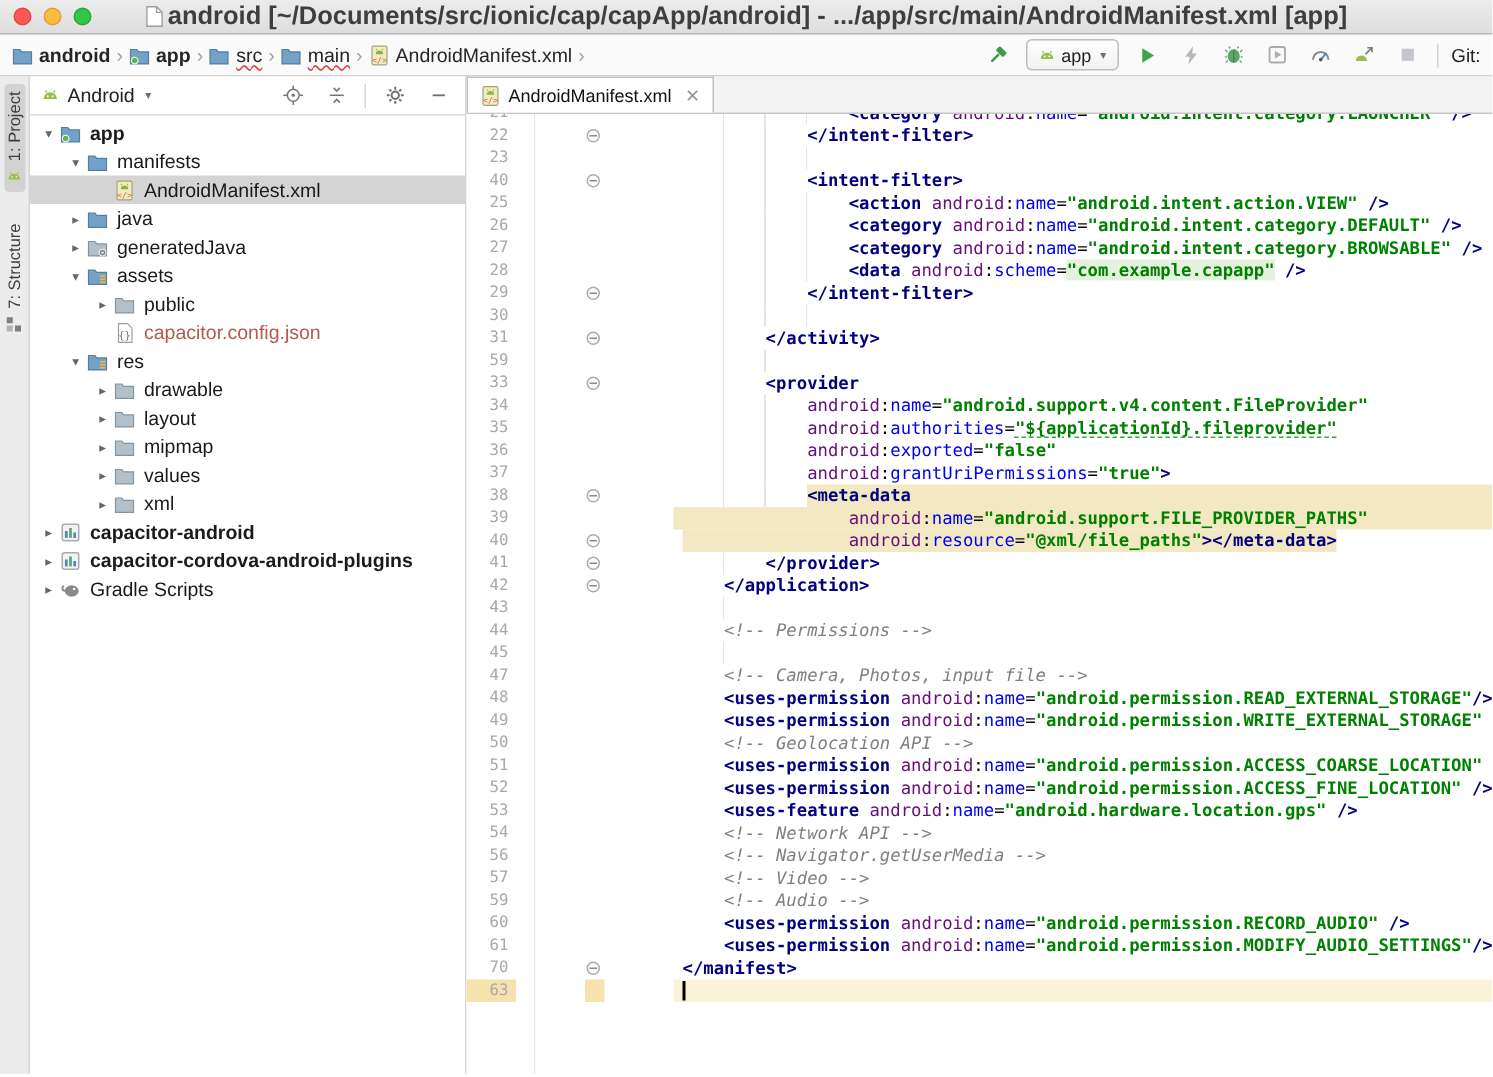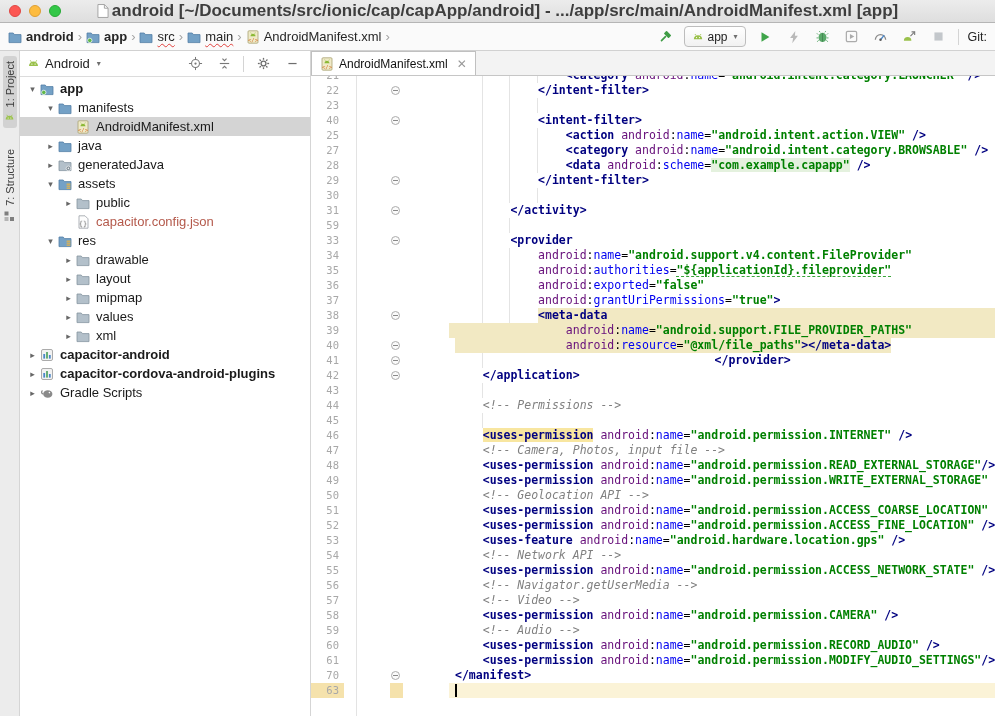--- a/index.html
+++ b/index.html
@@ -568,20 +568,27 @@
             </span>
           </div>
           <div class="cl">
             <span class="ln">25</span>
             <span class="fc"></span>
             <span class="cc" style="background-image: repeating-linear-gradient(to right, transparent 0px, transparent calc(4ch - 1px), rgb(228, 228, 228) calc(4ch - 1px), rgb(228, 228, 228) 4ch); background-size: 13ch 100%; background-repeat: no-repeat; background-position: 6px 0px;">
               <span>                <span class="tg">&lt;action</span> <span class="ns">android</span>:<span class="an">name</span>=<span class="av">"android.intent.action.VIEW"</span> <span class="tg">/&gt;</span></span>
             </span>
           </div>
           <div class="cl">
+            <span class="ln">26</span>
+            <span class="fc"></span>
+            <span class="cc" style="background-image: repeating-linear-gradient(to right, transparent 0px, transparent calc(4ch - 1px), rgb(228, 228, 228) calc(4ch - 1px), rgb(228, 228, 228) 4ch); background-size: 13ch 100%; background-repeat: no-repeat; background-position: 6px 0px;">
+              <span>                <span class="tg">&lt;category</span> <span class="ns">android</span>:<span class="an">name</span>=<span class="av">"android.intent.category.DEFAULT"</span> <span class="tg">/&gt;</span></span>
+            </span>
+          </div>
+          <div class="cl">
             <span class="ln">27</span>
             <span class="fc"></span>
             <span class="cc" style="background-image: repeating-linear-gradient(to right, transparent 0px, transparent calc(4ch - 1px), rgb(228, 228, 228) calc(4ch - 1px), rgb(228, 228, 228) 4ch); background-size: 13ch 100%; background-repeat: no-repeat; background-position: 6px 0px;">
               <span>                <span class="tg">&lt;category</span> <span class="ns">android</span>:<span class="an">name</span>=<span class="av">"android.intent.category.BROWSABLE"</span> <span class="tg">/&gt;</span></span>
             </span>
           </div>
           <div class="cl">
             <span class="ln">28</span>
             <span class="fc"></span>
             <span class="cc" style="background-image: repeating-linear-gradient(to right, transparent 0px, transparent calc(4ch - 1px), rgb(228, 228, 228) calc(4ch - 1px), rgb(228, 228, 228) 4ch); background-size: 13ch 100%; background-repeat: no-repeat; background-position: 6px 0px;">
@@ -693,21 +700,21 @@
               <span class="hl-bg">                <span class="ns">android</span>:<span class="an">resource</span>=<span class="av">"@xml/file_paths"</span><span class="tg">&gt;</span><span class="tg">&lt;/meta-data</span><span class="tg">&gt;</span></span>
             </span>
           </div>
           <div class="cl">
             <span class="ln">41</span>
             <span class="fc">
               <span class="fold">
                 <i></i>
               </span>
             </span>
-            <span class="cc" style="background-image: repeating-linear-gradient(to right, transparent 0px, transparent calc(4ch - 1px), rgb(228, 228, 228) calc(4ch - 1px), rgb(228, 228, 228) 4ch); background-size: 5ch 100%; background-repeat: no-repeat; background-position: 6px 0px; justify-content: center;">
+            <span class="cc" style="background-image: repeating-linear-gradient(to right, transparent 0px, transparent calc(4ch - 1px), rgb(228, 228, 228) calc(4ch - 1px), rgb(228, 228, 228) 4ch); background-size: 5ch 100%; background-repeat: no-repeat; background-position: 6px 0px;">
               <span>        <span class="tg">&lt;/provider</span><span class="tg">&gt;</span></span>
             </span>
           </div>
           <div class="cl">
             <span class="ln">42</span>
             <span class="fc">
               <span class="fold">
                 <i></i>
               </span>
             </span>
@@ -730,27 +737,20 @@
             </span>
           </div>
           <div class="cl">
             <span class="ln">45</span>
             <span class="fc"></span>
             <span class="cc" style="background-image: repeating-linear-gradient(to right, transparent 0px, transparent calc(4ch - 1px), rgb(228, 228, 228) calc(4ch - 1px), rgb(228, 228, 228) 4ch); background-size: 5ch 100%; background-repeat: no-repeat; background-position: 6px 0px;">
               <span>        </span>
             </span>
           </div>
           <div class="cl">
-            <span class="ln">46</span>
-            <span class="fc"></span>
-            <span class="cc">
-              <span>    <span class="tg th">&lt;uses-permission</span> <span class="ns">android</span>:<span class="an">name</span>=<span class="av">"android.permission.INTERNET"</span> <span class="tg">/&gt;</span></span>
-            </span>
-          </div>
-          <div class="cl">
             <span class="ln">47</span>
             <span class="fc"></span>
             <span class="cc">
               <span>    <span class="cm">&lt;!-- Camera, Photos, input file --&gt;</span></span>
             </span>
           </div>
           <div class="cl">
             <span class="ln">48</span>
             <span class="fc"></span>
             <span class="cc">
@@ -793,45 +793,31 @@
             </span>
           </div>
           <div class="cl">
             <span class="ln">54</span>
             <span class="fc"></span>
             <span class="cc">
               <span>    <span class="cm">&lt;!-- Network API --&gt;</span></span>
             </span>
           </div>
           <div class="cl">
-            <span class="ln">55</span>
-            <span class="fc"></span>
-            <span class="cc">
-              <span>    <span class="tg">&lt;uses-permission</span> <span class="ns">android</span>:<span class="an">name</span>=<span class="av">"android.permission.ACCESS_NETWORK_STATE"</span> <span class="tg">/&gt;</span></span>
-            </span>
-          </div>
-          <div class="cl">
             <span class="ln">56</span>
             <span class="fc"></span>
             <span class="cc">
               <span>    <span class="cm">&lt;!-- Navigator.getUserMedia --&gt;</span></span>
             </span>
           </div>
           <div class="cl">
             <span class="ln">57</span>
             <span class="fc"></span>
             <span class="cc">
               <span>    <span class="cm">&lt;!-- Video --&gt;</span></span>
-            </span>
-          </div>
-          <div class="cl">
-            <span class="ln">58</span>
-            <span class="fc"></span>
-            <span class="cc">
-              <span>    <span class="tg">&lt;uses-permission</span> <span class="ns">android</span>:<span class="an">name</span>=<span class="av">"android.permission.CAMERA"</span> <span class="tg">/&gt;</span></span>
             </span>
           </div>
           <div class="cl">
             <span class="ln">59</span>
             <span class="fc"></span>
             <span class="cc">
               <span>    <span class="cm">&lt;!-- Audio --&gt;</span></span>
             </span>
           </div>
           <div class="cl">

